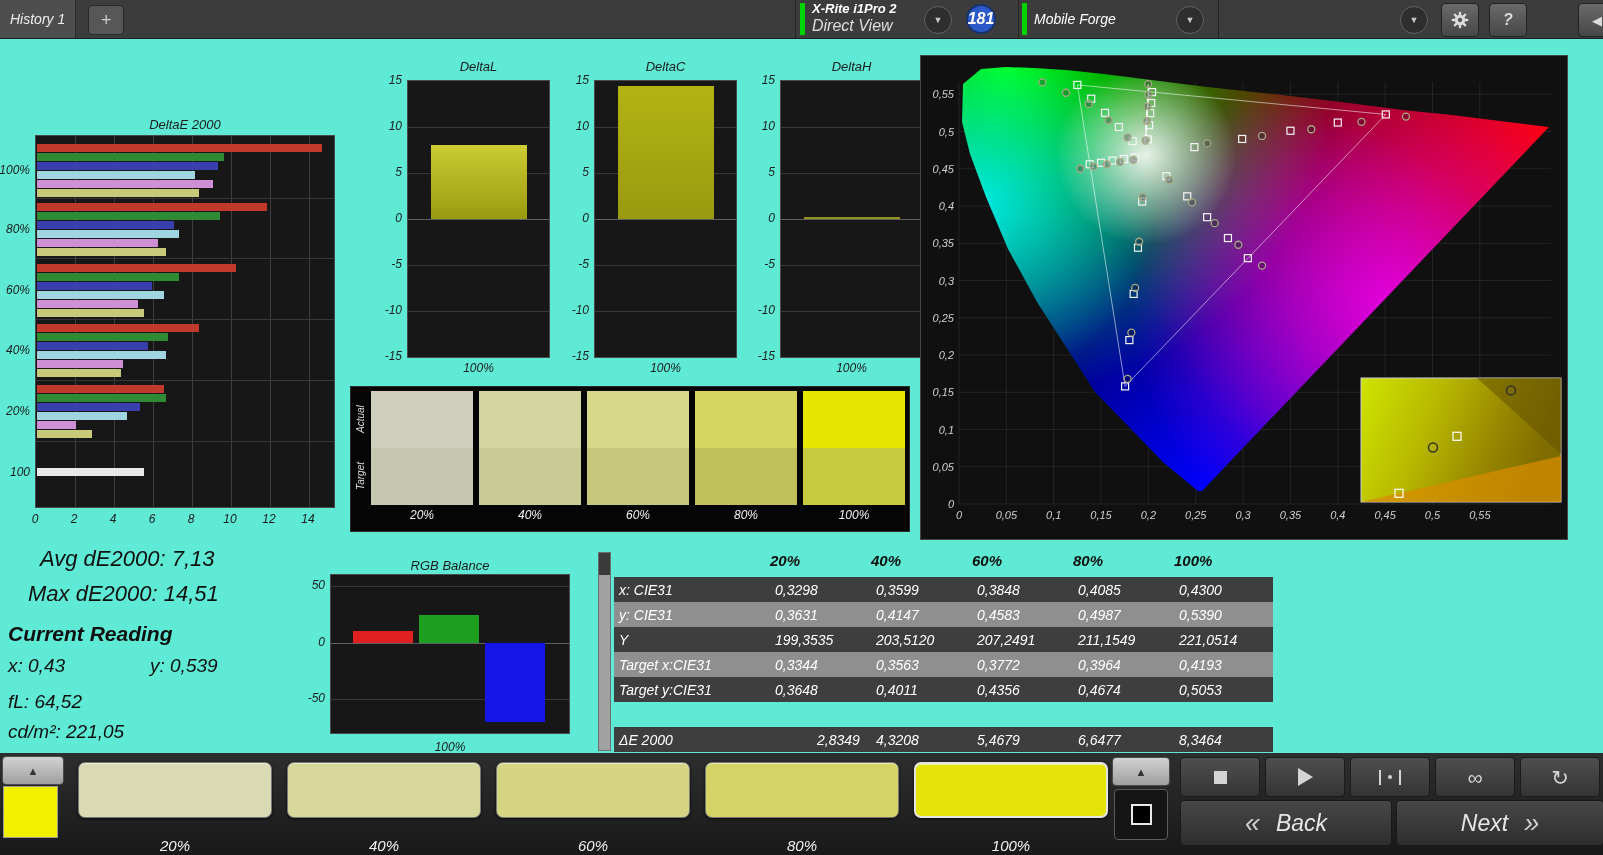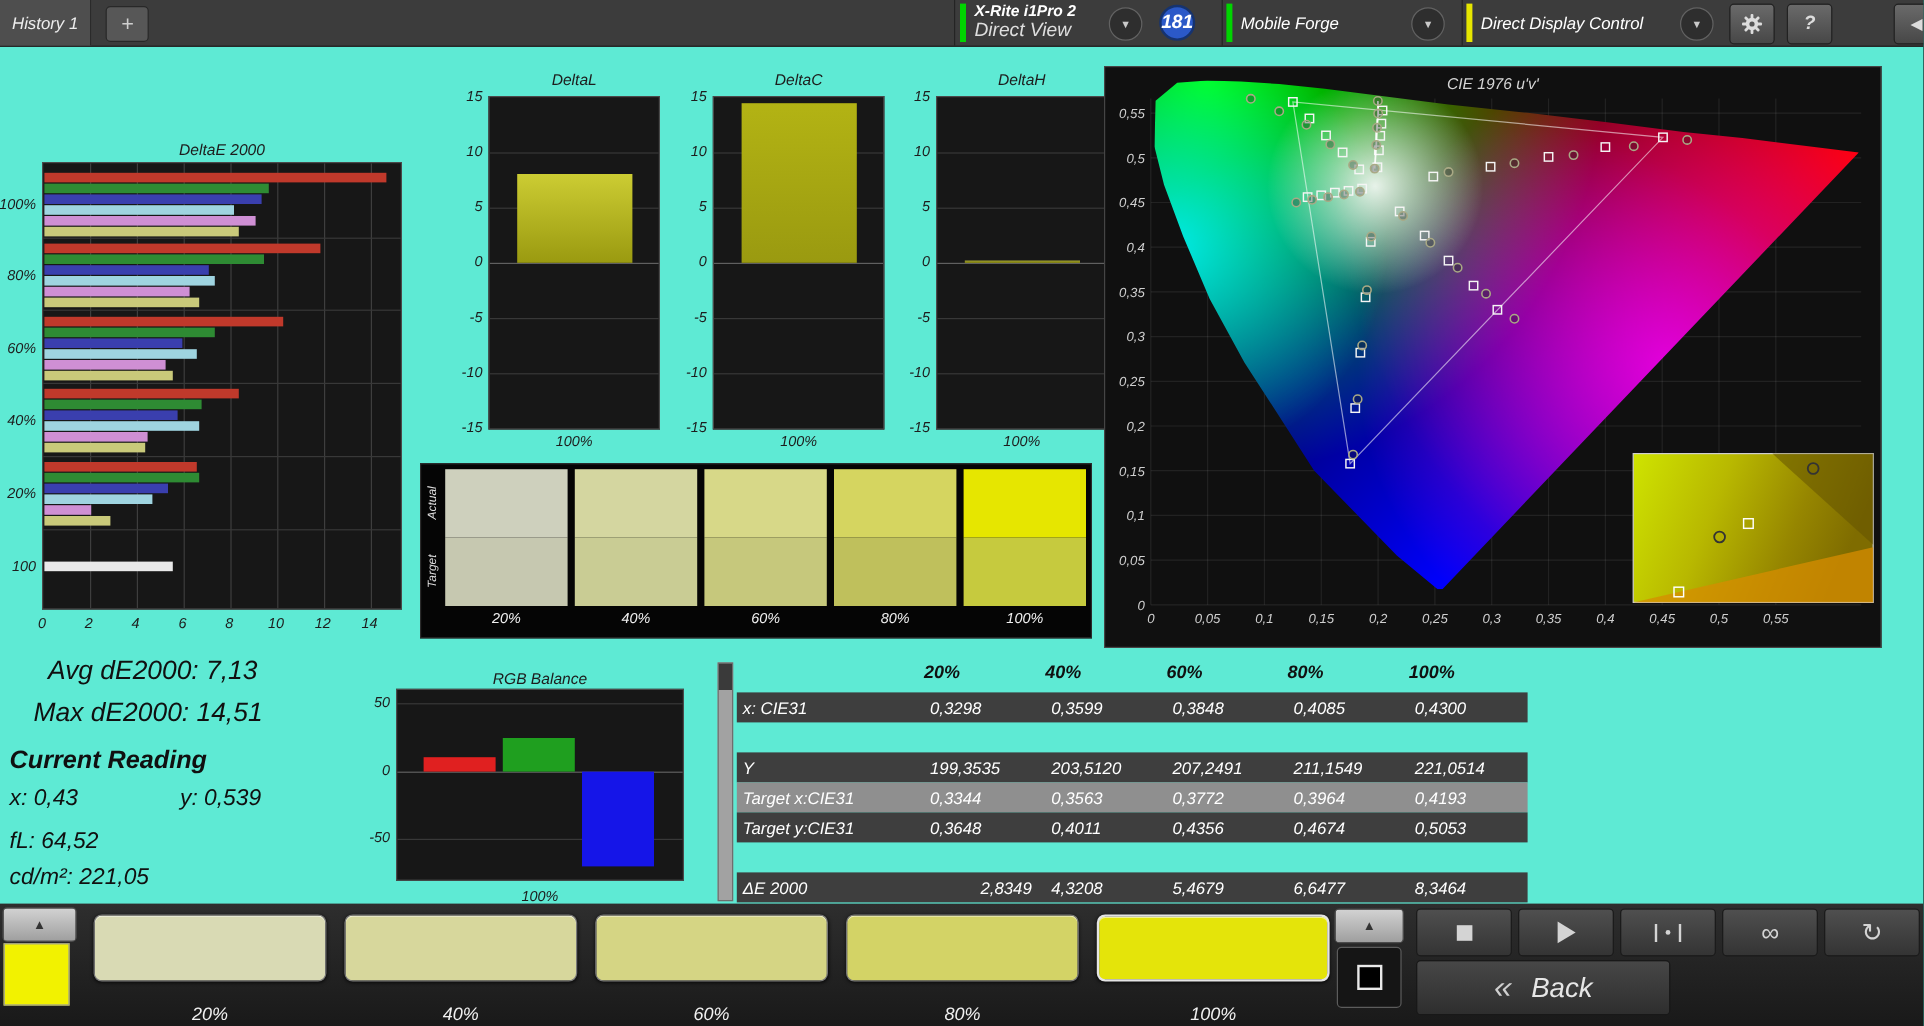--- a/index.html
+++ b/index.html
@@ -121,24 +121,20 @@
     <div class="sep" style="left:1018px"></div>
     <div class="section" style="left:1022px">
       <div class="accent" style="background:#00d400"></div>
       <div class="single">Mobile Forge</div>
     </div>
     <div class="dd" style="left:1176px">
         <span>▼</span>
       </div>
 
     <div class="sep" style="left:1218px"></div>
-    <div class="section" style="left:1222px">
-      <div class="accent" style="background:#e6e600"></div>
-      <div class="single">Direct Display Control</div>
-    </div>
     <div class="dd" style="left:1400px">
         <span>▼</span>
       </div>
 
     <div class="sqbtn" style="left:1441px">
       <svg width="20" height="20" viewBox="0 0 24 24">
         <g fill="#dcdcdc">
           <rect x="10.6" y="2" width="2.8" height="20" rx="1"></rect>
           <rect x="10.6" y="2" width="2.8" height="20" rx="1" transform="rotate(45 12 12)"></rect>
           <rect x="10.6" y="2" width="2.8" height="20" rx="1" transform="rotate(90 12 12)"></rect>
@@ -343,20 +339,28 @@
       <div class="thead" style="left: 374px; width: 101px;">60%</div>
       <div class="thead" style="left: 475px; width: 101px;">80%</div>
       <div class="thead" style="left: 576px; width: 101px;">100%</div>
       <div class="trow dark" style="top: 29px;">
         <div class="tcell" style="left: 0px; width: 154px;">x: CIE31</div>
         <div class="tcell" style="left: 156px; width: 101px;">0,3298</div>
         <div class="tcell" style="left: 257px; width: 101px;">0,3599</div>
         <div class="tcell" style="left: 358px; width: 101px;">0,3848</div>
         <div class="tcell" style="left: 459px; width: 101px;">0,4085</div>
         <div class="tcell" style="left: 560px; width: 101px;">0,4300</div>
+      </div>
+      <div class="trow light" style="top: 54px;">
+        <div class="tcell" style="left: 0px; width: 154px;">y: CIE31</div>
+        <div class="tcell" style="left: 156px; width: 101px;">0,3631</div>
+        <div class="tcell" style="left: 257px; width: 101px;">0,4147</div>
+        <div class="tcell" style="left: 358px; width: 101px;">0,4583</div>
+        <div class="tcell" style="left: 459px; width: 101px;">0,4987</div>
+        <div class="tcell" style="left: 560px; width: 101px;">0,5390</div>
       </div>
       <div class="trow dark" style="top: 79px;">
         <div class="tcell" style="left: 0px; width: 154px;">Y</div>
         <div class="tcell" style="left: 156px; width: 101px;">199,3535</div>
         <div class="tcell" style="left: 257px; width: 101px;">203,5120</div>
         <div class="tcell" style="left: 358px; width: 101px;">207,2491</div>
         <div class="tcell" style="left: 459px; width: 101px;">211,1549</div>
         <div class="tcell" style="left: 560px; width: 101px;">221,0514</div>
       </div>
       <div class="trow light" style="top: 104px;">
@@ -550,21 +554,20 @@
       <g id="cie-inset">
         <rect x="440" y="322" width="200" height="124" fill="url(#insetGrad)" stroke="#cfcfcf" stroke-width="1"></rect>
         <polygon points="440,446 640,400 640,446" fill="rgba(215,140,0,0.75)"></polygon>
         <polygon points="556,322 640,322 640,398" fill="rgba(100,84,0,0.55)"></polygon>
       <circle cx="590" cy="334.4" r="4.5" class="imc"></circle>
           <circle cx="512" cy="391.44" r="4.5" class="imc"></circle>
           <rect x="532" y="376.28" width="8" height="8" class="itsq"></rect>
           <rect x="474" y="433.32" width="8" height="8" class="itsq"></rect>
         </g>
     </svg>
-    <div class="cie-title">CIE 1976 u'v'</div>
   </div>
 
   <div class="bottombar" id="bottombar">
     <div class="upbtn" style="left:2px;top:3px;width:60px;height:27px">
         <span>▲</span>
       </div>
     <div class="curswatch" id="cur-swatch" style="background: rgb(242, 242, 0);"></div>
     <div id="bottom-patches">
         <div class="patch" style="left: 78px; background: linear-gradient(rgb(217, 218, 180) 0%, rgb(217, 218, 180) 100%);"></div>
         <div class="patch-label" style="left: 78px;">20%</div>
@@ -599,15 +602,19 @@
           <span class="i-sym">∞</span>
         </div>
         <div class="tbtn" style="left: 1520px;">
           <span class="i-sym">↻</span>
         </div>
       </div>
     <div class="navbtn" style="left:1180px;width:210px">
       <span class="chev">«</span>
       <span>Back</span>
     </div>
+    <div class="navbtn" style="left:1396px;width:206px">
+      <span>Next</span>
+      <span class="chev">»</span>
+    </div>
   </div>
 
 </div>
 
 </body></html>

